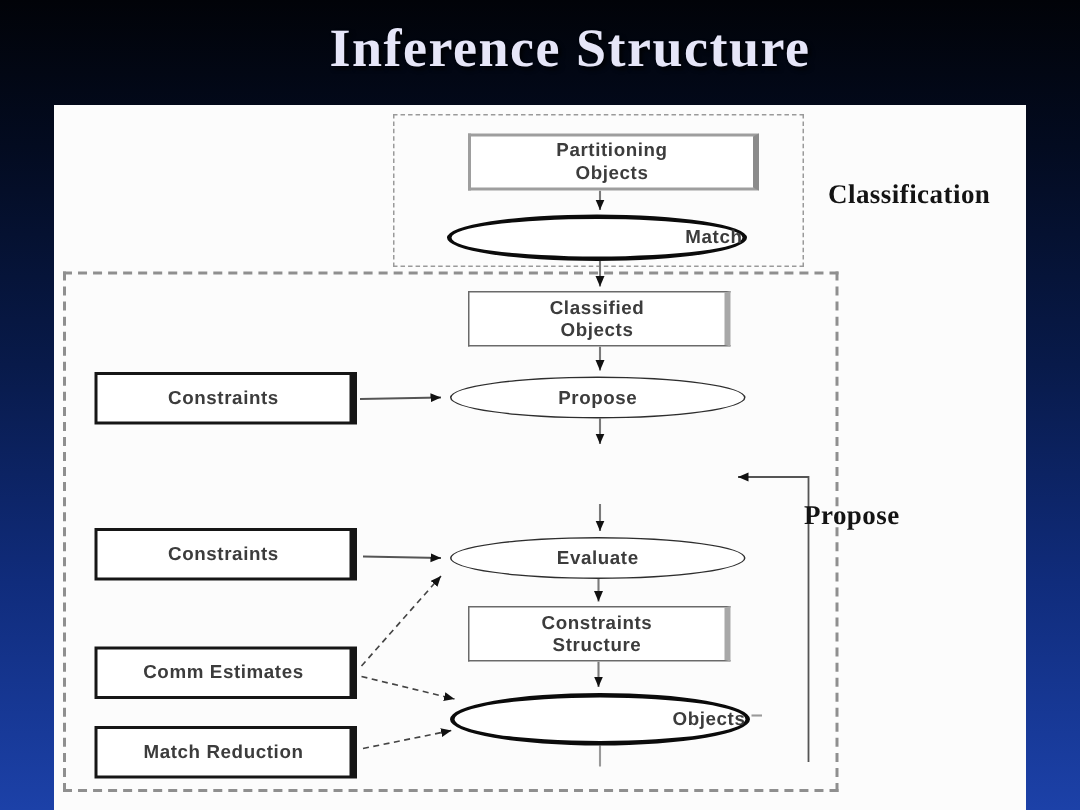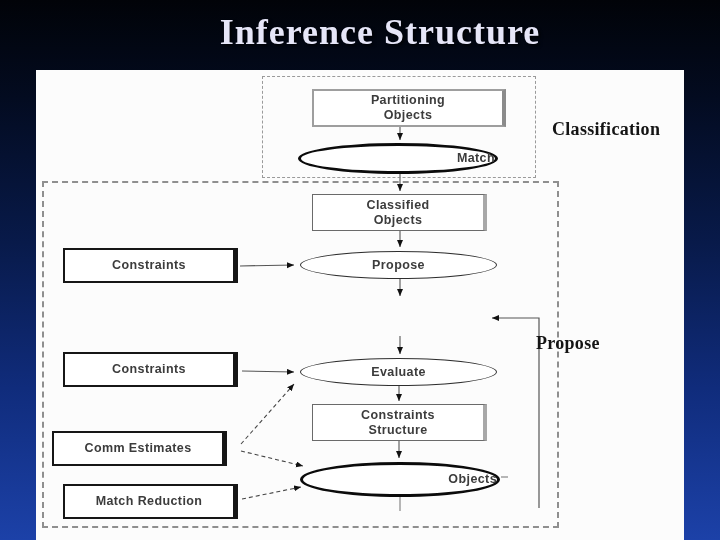--- a/index.html
+++ b/index.html
@@ -34,21 +34,21 @@
 
   .n-partitioning { left:312px; top:89px;  width:194px; height:38px; }
   .n-match        { left:298px; top:143px; width:200px; height:31px; }
   .n-classified   { left:312px; top:194px; width:175px; height:37px; }
   .n-constraints1 { left:63px;  top:248px; width:175px; height:35px; }
   .n-assign       { left:300px; top:251px; width:197px; height:28px; }
   .n-assigned     { left:315px; top:300px; width:170px; height:36px; }
   .n-constraints2 { left:63px;  top:352px; width:175px; height:35px; }
   .n-evaluate     { left:300px; top:358px; width:197px; height:28px; }
   .n-cviolation   { left:312px; top:404px; width:175px; height:37px; }
-  .n-comm         { left:52px;  top:431px; width:175px; height:35px; }
+  .n-comm         { left:63px;  top:431px; width:175px; height:35px; }
   .n-select       { left:300px; top:462px; width:200px; height:35px; }
   .n-cost         { left:63px;  top:484px; width:175px; height:35px; }
 
   .side-label {
     position:absolute; font-family:"Liberation Serif", serif; font-weight:bold;
     color:#141414; font-size:18px; line-height:19px; letter-spacing:0.3px;
   }
   .lbl-classification { left:552px; top:120px; width:140px; }
   .lbl-propose { left:536px; top:334px; width:114px; }
 

